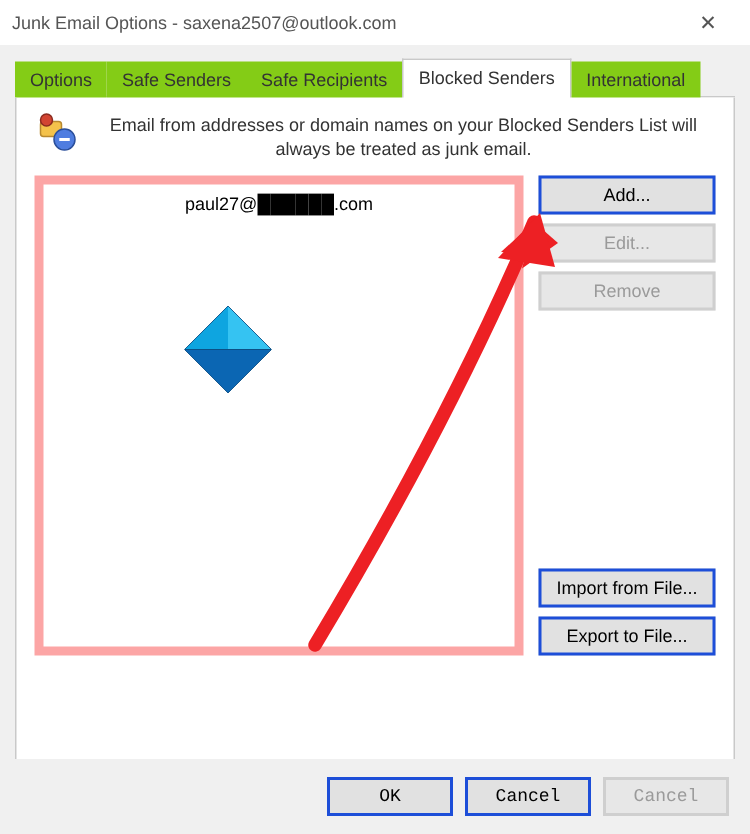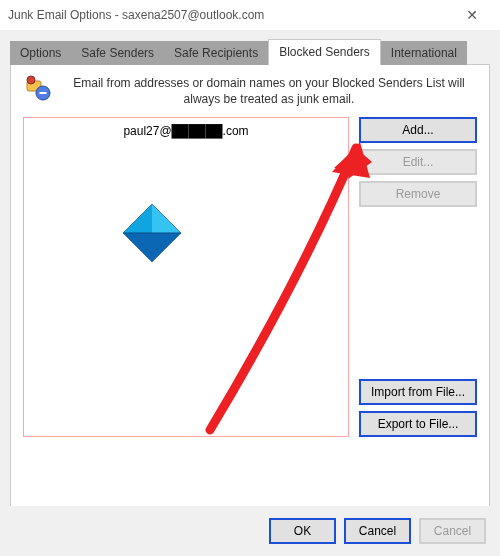--- a/index.html
+++ b/index.html
@@ -38,21 +38,21 @@
     display: flex;
     align-items: flex-end;
     padding: 8px 10px 0 10px;
     background: #f0f0f0;
     position: relative;
   }
   .tab {
     padding: 5px 10px 6px 10px;
     font-size: 12px;
     color: #333;
-    background: #a3a3a3;
+    background: #84cc16;
     cursor: default;
     position: relative;
     top: 1px;
   }
   .tab.active {
     background: #fff;
     border: 1px solid #c9c9c9;
     border-bottom: 1px solid #fff;
   }
   .tabline {
@@ -81,21 +81,21 @@
   .info .icon-slot { width: 30px; flex: none; }
   .info .text { flex: 1; color: #333; line-height: 1.35; }
 
   .body-row {
     display: flex;
     gap: 10px;
   }
   .listbox {
     flex: 1;
     height: 320px;
-    border: 1px solid #fca5a5;
+    border: 6px solid #fca5a5;
     background: #fff;
     padding: 4px 6px;
     font-size: 12px;
     color: #000;
     overflow: hidden;
     position: relative;
   }
   .list-item {
     padding: 2px 0;
     white-space: nowrap;
@@ -130,21 +130,21 @@
     position: absolute;
     left: 0; right: 0; bottom: 0;
     height: 50px;
     display: flex;
     align-items: center;
     justify-content: flex-end;
     gap: 8px;
     padding: 0 14px;
     background: #f0f0f0;
   }
-  .bottombar .btn { width: 67px; }
+  .bottombar .btn { width: 84px; font-family: Liberation Mono, monospace; }
 
   
   .watermark {
     position: absolute;
     left: 123px; top: 204px;
     width: 58px; height: 58px;
     pointer-events: none;
   }
 
   

